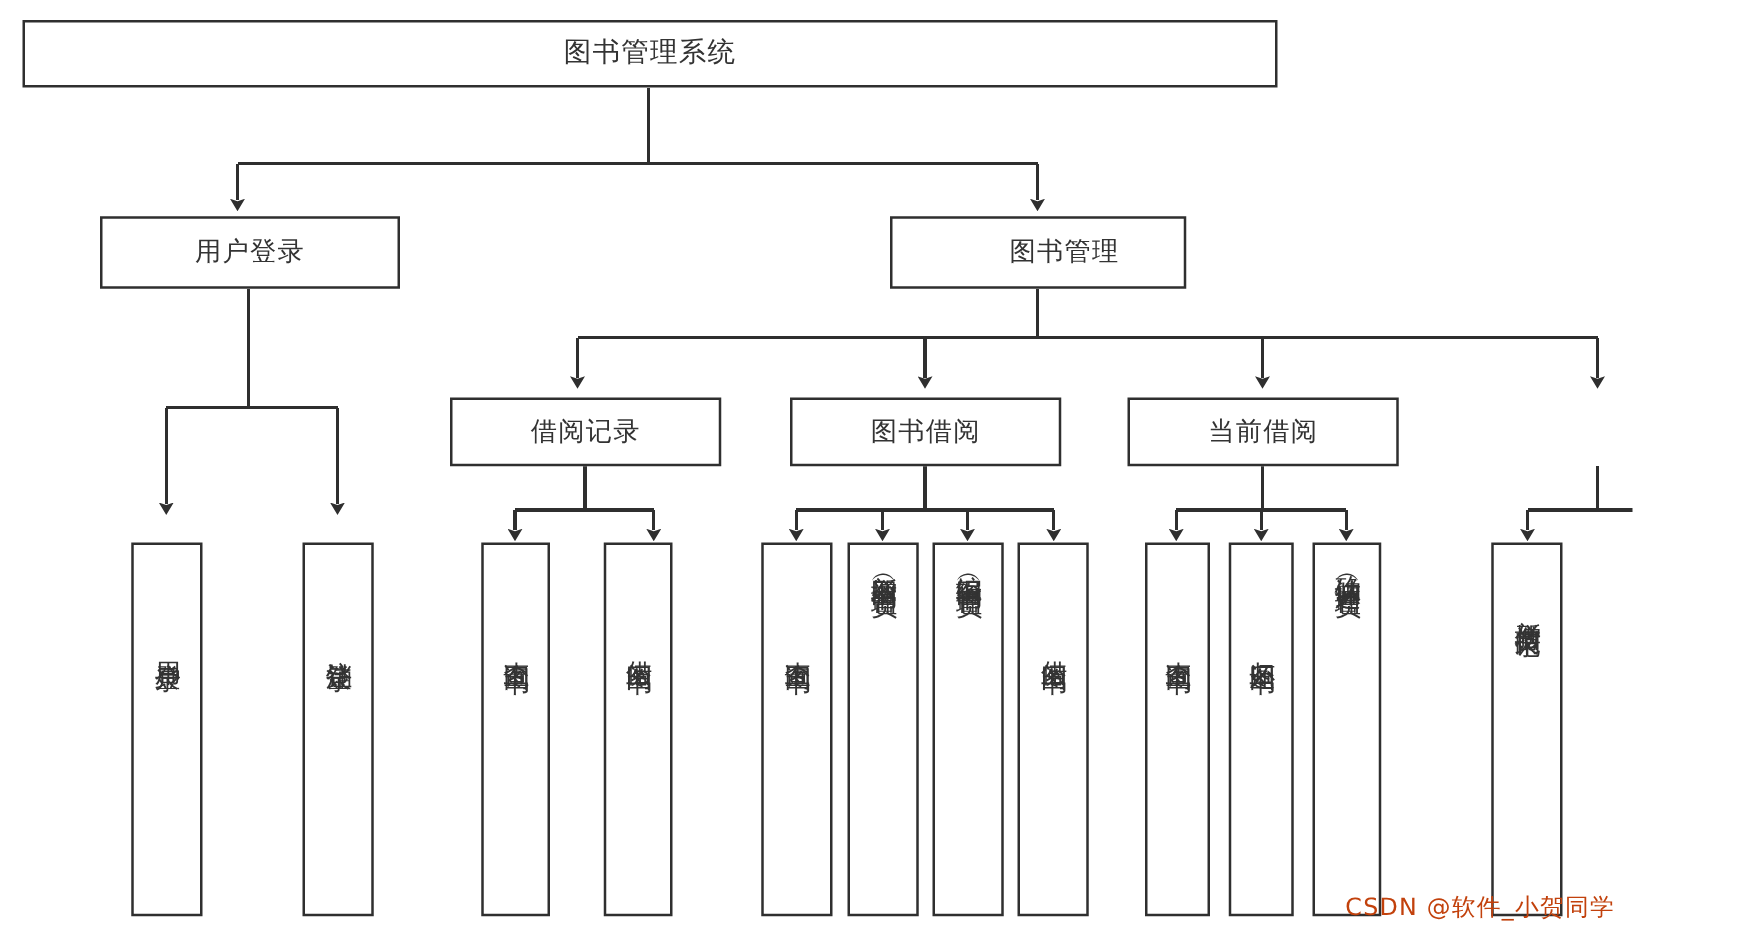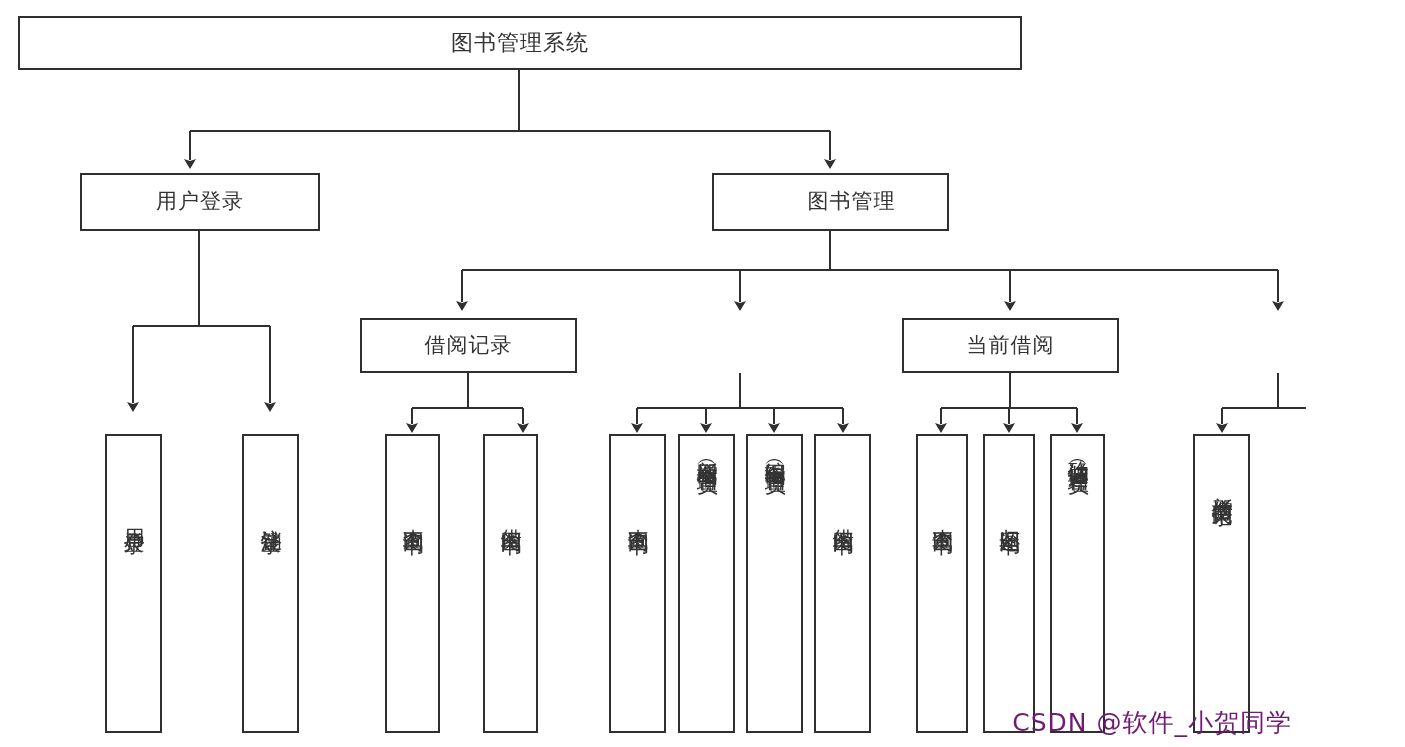--- a/index.html
+++ b/index.html
@@ -51,22 +51,22 @@
     font-size:21px;
     line-height:1.32;
     letter-spacing:2px;
     white-space:nowrap;
     color:#333333;
   }
   .watermark{
     position:absolute;
     right:14px;
     bottom:8px;
-    font-size:25px;
-    color:#701a75;
+    font-size:19px;
+    color:#c2410c;
     letter-spacing:1px;
     white-space:nowrap;
     user-select:none;
   }
 </style>
 </head>
 <body>
 
 <div id="canvas">
 
@@ -130,20 +130,23 @@
   </div>
 
   <div class="node h" style="left:712px; top:173px; width:237px; height:58px;padding-left:42px;">
     <span>图书管理</span>
   </div>
 
   <div class="node h" style="left:360px; top:318px; width:217px; height:55px;">
     <span>借阅记录</span>
   </div>
 
+  <div class="node h" style="left:632px; top:318px; width:217px; height:55px;">
+    <span>图书借阅</span>
+  </div>
 
   <div class="node h" style="left:902px; top:318px; width:217px; height:55px;">
     <span>当前借阅</span>
   </div>
 
 
   <div class="node v" style="left:105px; top:434px; width:57px; height:299px; padding-top:76px;">
     <span class="vtext">用户登录</span>
   </div>
 

